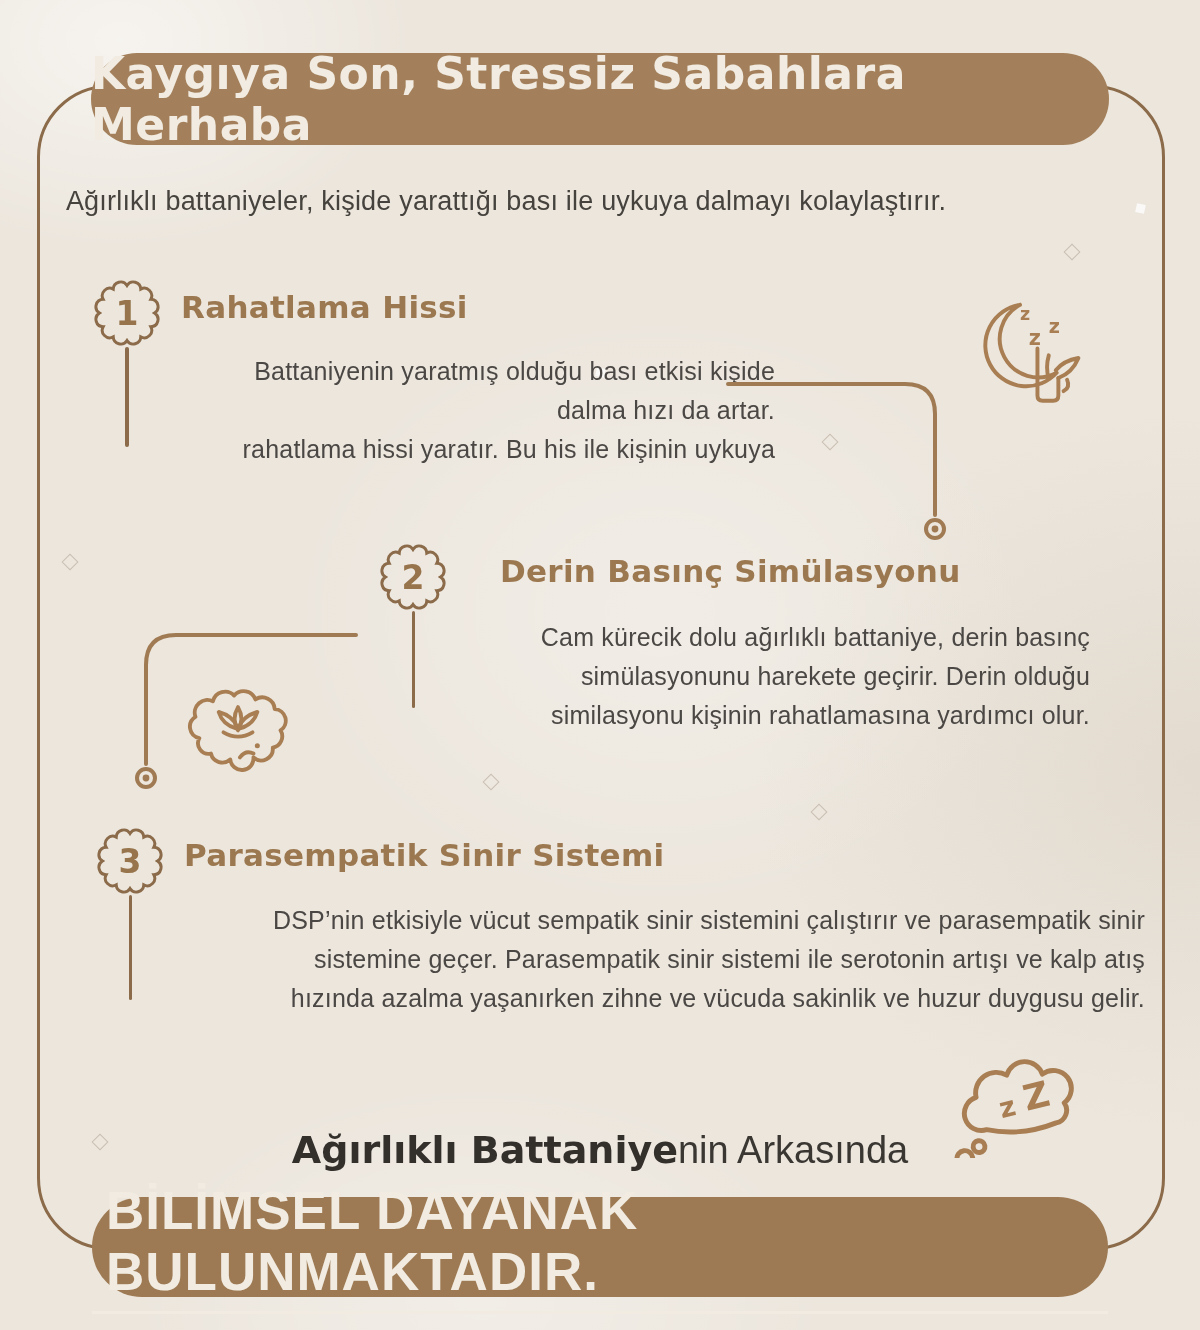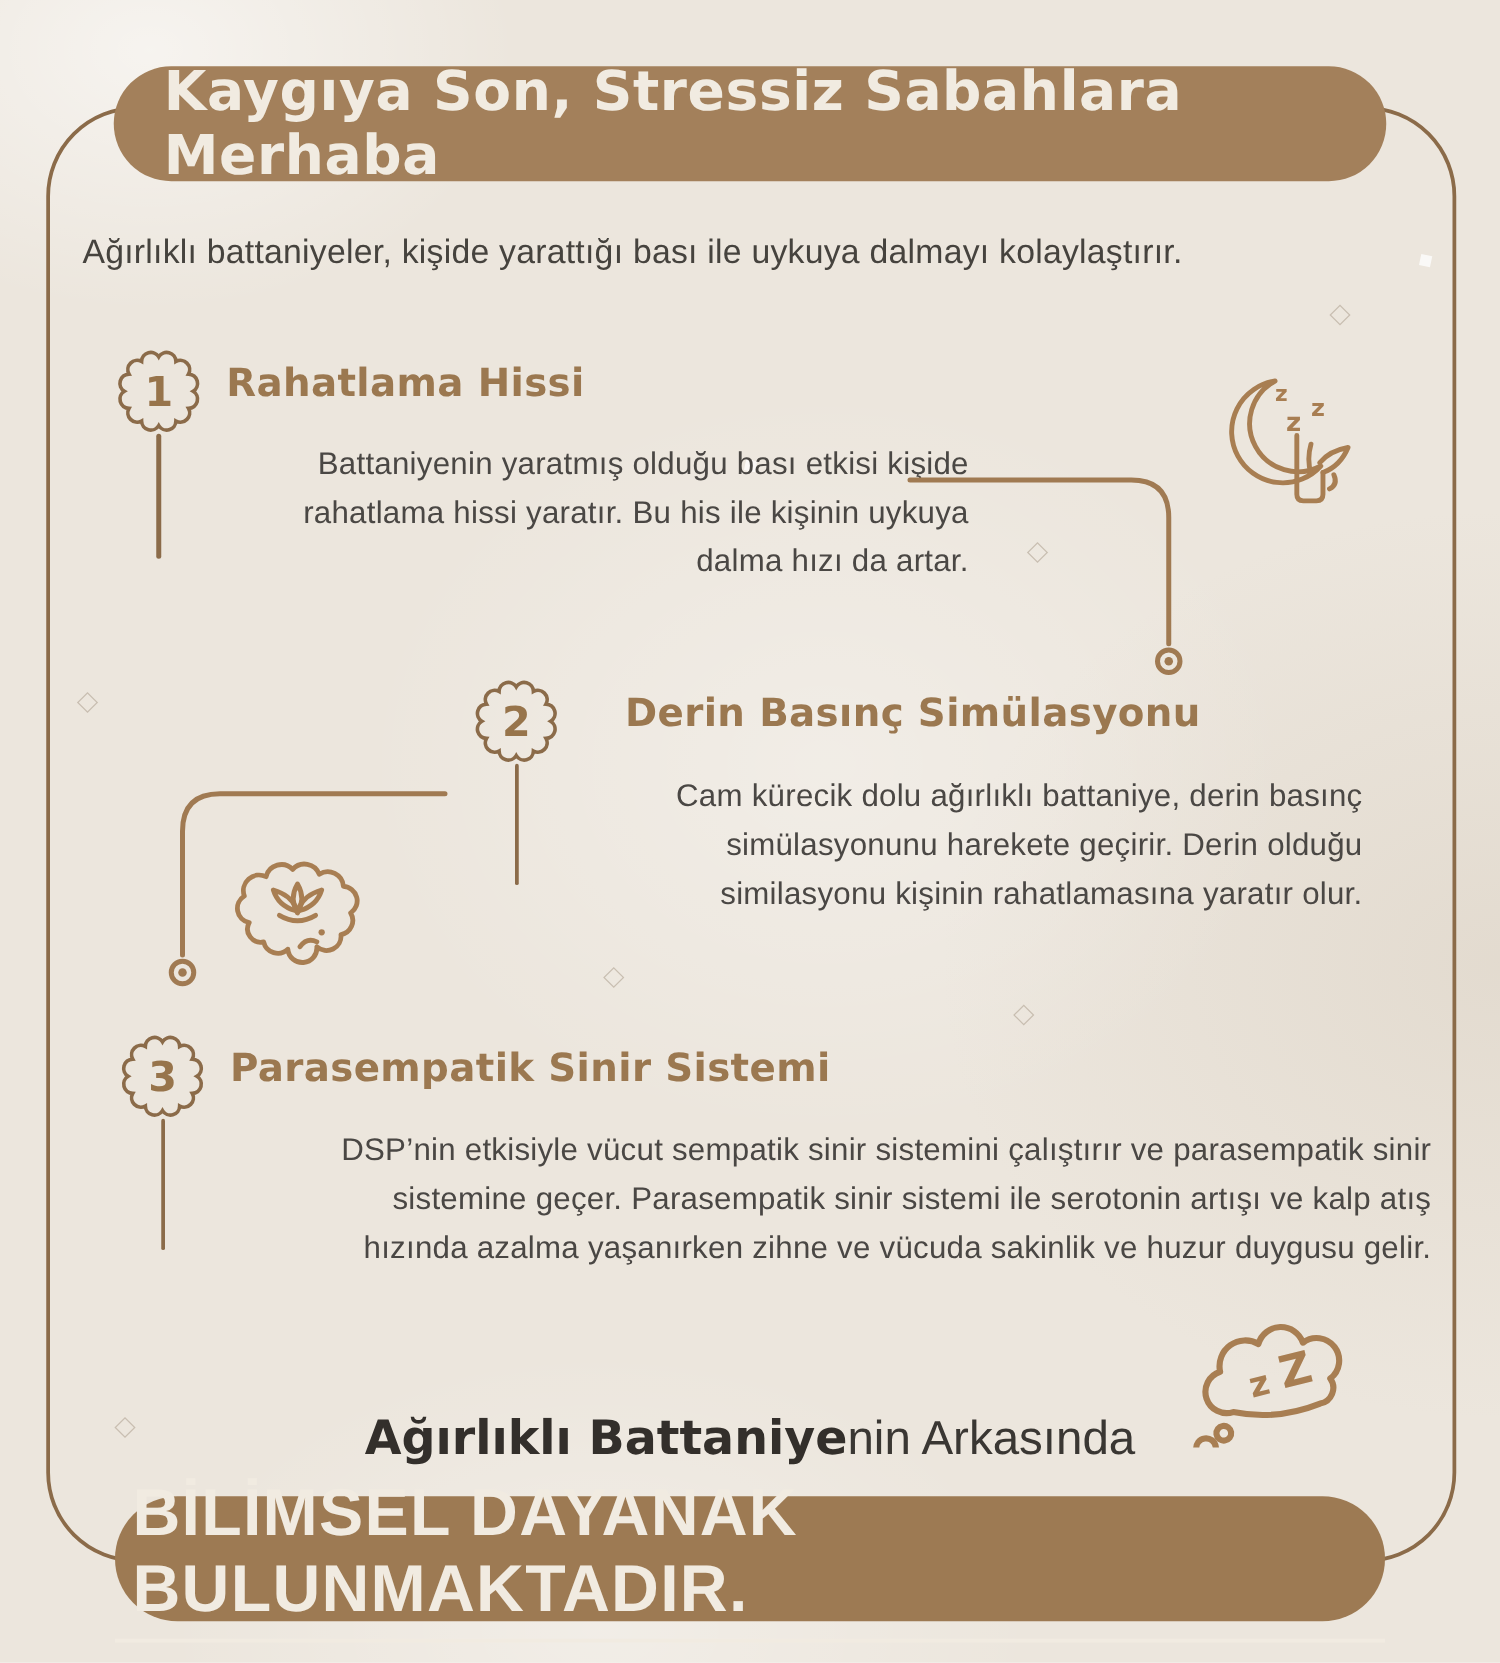--- a/index.html
+++ b/index.html
@@ -17,21 +17,21 @@
     position:absolute; left:37px; top:85px; width:1128px; height:1165px;
     border:3.5px solid #8b6b49; border-radius:72px; box-sizing:border-box;
   }
   .banner{
     position:absolute; display:flex; align-items:center; justify-content:center;
     background:#a3805b; color:#f1ebe1;
   }
   .banner.top{ left:91px; top:53px; width:1018px; height:92px; border-radius:46px; }
   .banner.bottom{ left:92px; top:1197px; width:1016px; height:100px; border-radius:50px; background:#9d7a53; }
   .banner-title{
-    font-family:"DejaVu Sans", sans-serif; font-weight:bold; font-size:44px; letter-spacing:0.5px;margin-left:40px;
+    font-family:"DejaVu Sans", sans-serif; font-weight:bold; font-size:44px; letter-spacing:0.5px;
   }
   .banner-bottom-text{
     font-family:Liberation Sans, sans-serif; font-weight:bold; font-size:53px; letter-spacing:1px;
     border-bottom:3.5px solid #f1ebe1; padding:0 14px 9px 14px;
   }
   .subtitle{
     position:absolute; left:0; top:186px; width:1012px; text-align:center;
     font-size:27px; color:#46433e; letter-spacing:0.2px;
   }
   .badge{ position:absolute; width:66px; height:66px; display:flex; align-items:center; justify-content:center; }
@@ -101,22 +101,22 @@
   <div class="badge b1">
     <svg width="66" height="66" viewBox="0 0 72 72">
       <path d="M66 36 A8.1 8.1 0 0 1 61.98 51 A8.1 8.1 0 0 1 51 61.98 A8.1 8.1 0 0 1 36 66 A8.1 8.1 0 0 1 21 61.98 A8.1 8.1 0 0 1 10.02 51 A8.1 8.1 0 0 1 6 36 A8.1 8.1 0 0 1 10.02 21 A8.1 8.1 0 0 1 21 10.02 A8.1 8.1 0 0 1 36 6 A8.1 8.1 0 0 1 51 10.02 A8.1 8.1 0 0 1 61.98 21 A8.1 8.1 0 0 1 66 36 Z" fill="none" stroke="#8b6b49" stroke-width="3.2"></path>
     </svg>
     <span class="num">1</span>
   </div>
   <div class="stem s1"></div>
   <div class="sec-title t1">Rahatlama Hissi</div>
   <div class="sec-body p1">
     <div>Battaniyenin yaratmış olduğu bası etkisi kişide</div>
+    <div>dalma hızı da artar.</div>
     <div>rahatlama hissi yaratır. Bu his ile kişinin uykuya</div>
-    <div>dalma hızı da artar.</div>
   </div>
 
   <svg class="connector" style="left:724px; top:378px;" width="230" height="168" viewBox="0 0 230 168">
     <path d="M4 6 L181 6 Q211 6 211 36 L211 137" fill="none" stroke="#a07a52" stroke-width="4" stroke-linecap="round"></path>
     <circle cx="211" cy="151" r="9" fill="none" stroke="#a07a52" stroke-width="4"></circle>
     <circle cx="211" cy="151" r="3.4" fill="#a07a52"></circle>
   </svg>
 
   <svg class="icon" style="left:966px; top:290px;" width="122" height="122" viewBox="0 0 140 130">
     <g fill="none" stroke="#a87e52" stroke-width="4.5" stroke-linecap="round" stroke-linejoin="round">
@@ -137,21 +137,21 @@
     <svg width="66" height="66" viewBox="0 0 72 72">
       <path d="M66 36 A8.1 8.1 0 0 1 61.98 51 A8.1 8.1 0 0 1 51 61.98 A8.1 8.1 0 0 1 36 66 A8.1 8.1 0 0 1 21 61.98 A8.1 8.1 0 0 1 10.02 51 A8.1 8.1 0 0 1 6 36 A8.1 8.1 0 0 1 10.02 21 A8.1 8.1 0 0 1 21 10.02 A8.1 8.1 0 0 1 36 6 A8.1 8.1 0 0 1 51 10.02 A8.1 8.1 0 0 1 61.98 21 A8.1 8.1 0 0 1 66 36 Z" fill="none" stroke="#8b6b49" stroke-width="3.2"></path>
     </svg>
     <span class="num">2</span>
   </div>
   <div class="stem s2"></div>
   <div class="sec-title t2">Derin Basınç Simülasyonu</div>
   <div class="sec-body p2">
     <div>Cam kürecik dolu ağırlıklı battaniye, derin basınç</div>
     <div>simülasyonunu harekete geçirir. Derin olduğu</div>
-    <div>similasyonu kişinin rahatlamasına yaratır olur.</div>
+    <div>similasyonu kişinin rahatlamasına yardımcı olur.</div>
   </div>
 
   <svg class="connector" style="left:130px; top:629px;" width="232" height="168" viewBox="0 0 232 168">
     <path d="M226 6 L46 6 Q16 6 16 36 L16 135" fill="none" stroke="#a07a52" stroke-width="4" stroke-linecap="round"></path>
     <circle cx="16" cy="149" r="9" fill="none" stroke="#a07a52" stroke-width="4"></circle>
     <circle cx="16" cy="149" r="3.4" fill="#a07a52"></circle>
   </svg>
 
   <svg class="icon" style="left:180px; top:680px;" width="116" height="92" viewBox="0 0 120 95">
     <g fill="none" stroke="#a87e52" stroke-width="4" stroke-linecap="round" stroke-linejoin="round">

